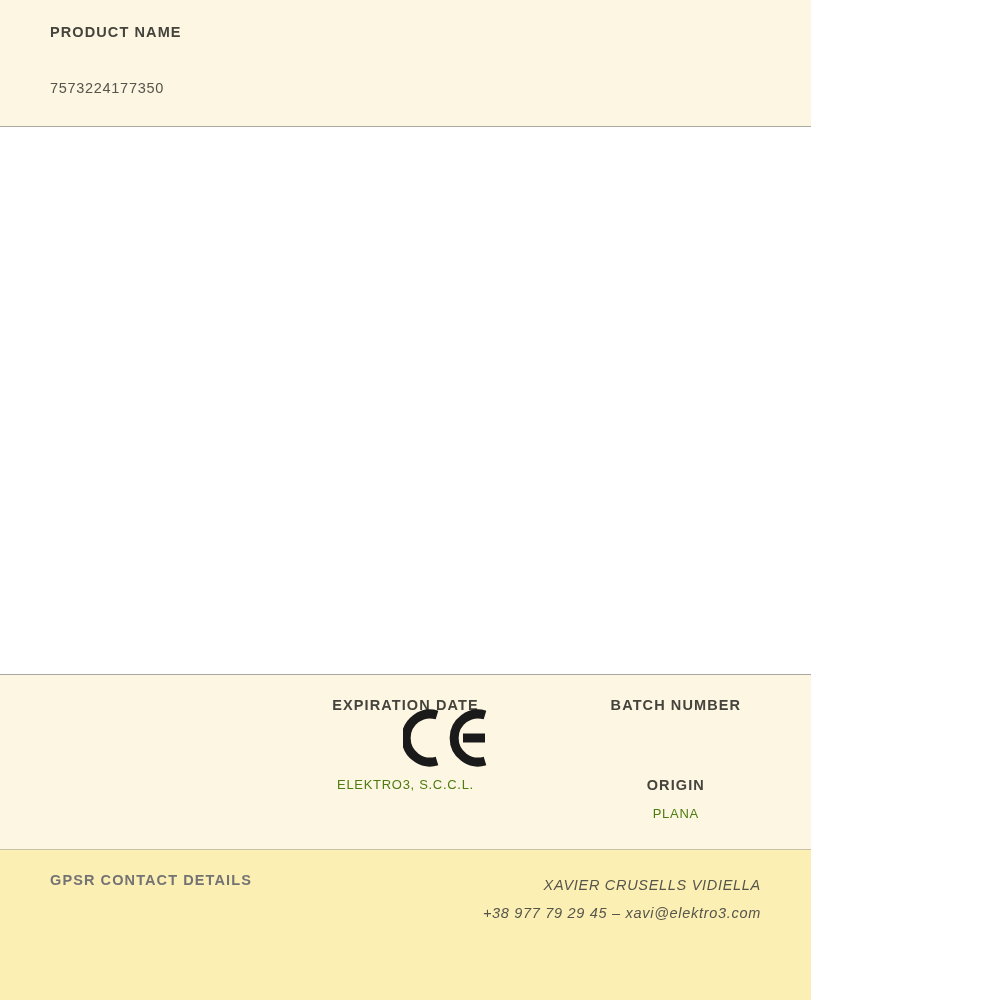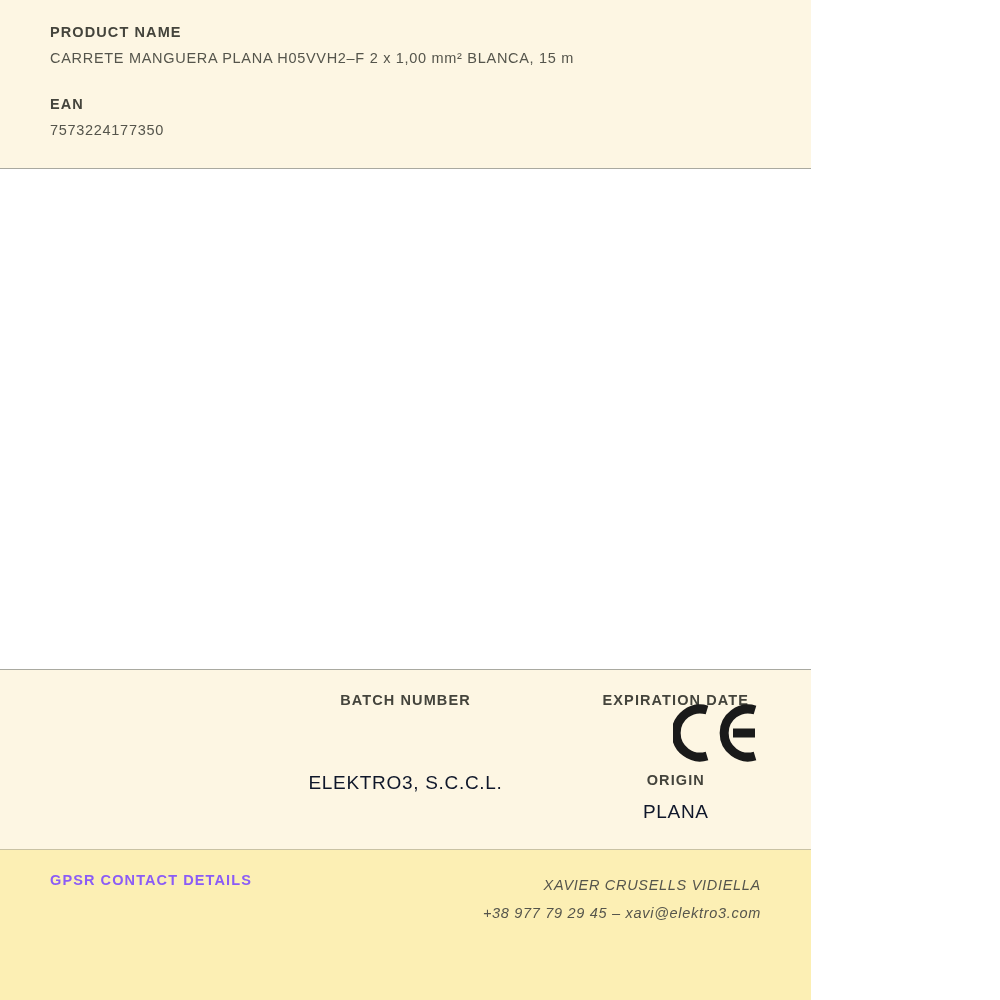--- a/index.html
+++ b/index.html
@@ -85,23 +85,23 @@
     font-size: 14.5px;
     font-weight: bold;
     letter-spacing: 1.1px;
     color: #44443c;
     text-transform: uppercase;
     margin: 0 0 12px 0;
     min-height: 17px;
   }
 
   .info-cell .val {
-    font-size: 19px;
+    font-size: 13px;
     letter-spacing: 0.7px;
-    color: #0f172a;
+    color: #4d7c0f;
     min-height: 17px;
   }
 
   .ce-cell {
     position: relative;
   }
 
   .ce-mark {
     position: absolute;
     right: 52px;
@@ -118,21 +118,21 @@
     display: flex;
     justify-content: space-between;
     align-items: flex-start;
     min-height: 150px;
   }
 
   .footer-left {
     font-size: 14.5px;
     font-weight: bold;
     letter-spacing: 1.1px;
-    color: #8b5cf6;
+    color: #737373;
     text-transform: uppercase;
     padding-top: 0px;
     white-space: nowrap;
   }
 
   .footer-right {
     text-align: right;
     font-size: 14.5px;
     letter-spacing: 0.7px;
     color: #55554c;
@@ -145,52 +145,50 @@
   }
 </style>
 </head>
 <body>
 
 <div class="sheet">
 
   <div class="top-block">
     <div>
       <div class="field-label">PRODUCT NAME</div>
-      <div class="field-value">CARRETE MANGUERA PLANA H05VVH2–F 2 x 1,00 mm² BLANCA, 15 m</div>
     </div>
     <div class="group-spacer"></div>
     <div>
-      <div class="field-label">EAN</div>
       <div class="field-value">7573224177350</div>
     </div>
   </div>
 
   <div class="middle-blank"></div>
 
   <div class="info-block">
     <div class="info-grid">
 
       <div class="info-cell"></div>
-
-      <div class="info-cell">
-        <div class="lbl">BATCH NUMBER</div>
-        <div class="val"></div>
-      </div>
 
       <div class="info-cell ce-cell">
         <div class="lbl">EXPIRATION DATE</div>
         <div class="val"></div>
 
         <svg class="ce-mark" viewBox="0 0 86 62">
           <path d="M34 8 A24 24 0 1 0 34 54" fill="none" stroke="#1a1a1a" stroke-width="9"></path>
           <path d="M82 8 A24 24 0 1 0 82 54" fill="none" stroke="#1a1a1a" stroke-width="9"></path>
           <rect x="60" y="26.5" width="22" height="9" fill="#1a1a1a"></rect>
         </svg>
       </div>
 
+      <div class="info-cell">
+        <div class="lbl">BATCH NUMBER</div>
+        <div class="val"></div>
+      </div>
+
       <div class="info-cell"></div>
 
       <div class="info-cell">
         <div class="val">ELEKTRO3, S.C.C.L.</div>
       </div>
 
       <div class="info-cell">
         <div class="lbl">ORIGIN</div>
         <div class="val">PLANA</div>
       </div>

